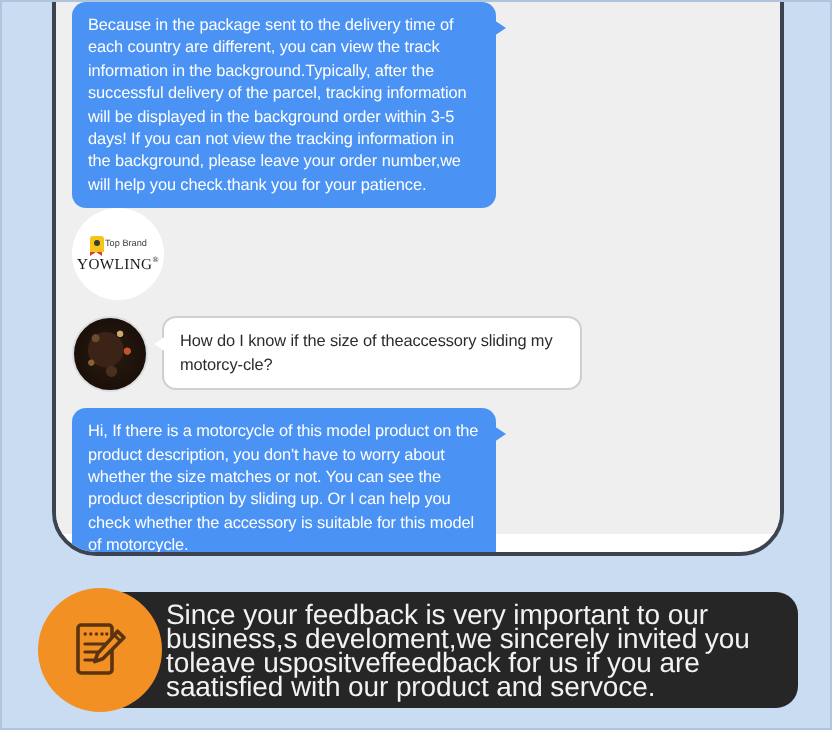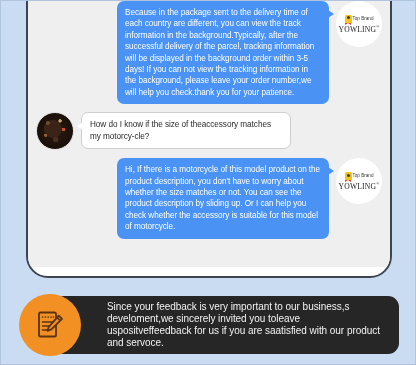--- a/index.html
+++ b/index.html
@@ -29,21 +29,21 @@
   }
   .chat-inner{
     position:absolute;left:0;top:0;right:0;
     height:272px;
     background:#efefef;
     padding:6px 8px 0 8px;
     box-sizing:border-box;
   }
   
   .msg-row{display:flex;align-items:flex-start;margin-bottom:8px;}
-  .msg-row.agent{justify-content:flex-end;}
+  .msg-row.agent{justify-content:flex-start;flex-direction:column;}
   .msg-row.user{justify-content:flex-start;}
 
   .bubble{
     position:relative;
     font-size:8.2px;
     line-height:11.4px;
     padding:6px 8px;
     border-radius:7px;
     box-sizing:border-box;
     letter-spacing:-0.05px;
@@ -137,23 +137,23 @@
   .feedback-bar{
     position:absolute;left:20px;top:0;
     width:360px;height:58px;
     background:#262626;
     border-radius:11px;
     box-sizing:border-box;
     display:flex;align-items:center;
   }
   .feedback-text{
     color:#f2f2f2;
-    font-size:10px;
+    font-size:14px;
     line-height:12px;
-    margin-left:68px;margin-right:12px;
+    margin-left:44px;margin-right:12px;
     letter-spacing:-0.05px;
   }
   .feedback-icon{
     position:absolute;left:0;top:-2px;
     width:62px;height:62px;border-radius:50%;
     background:#f29023;
     display:flex;align-items:center;justify-content:center;
     z-index:2;
   }
 </style>
@@ -173,21 +173,21 @@
               <span class="dot"></span>
             </span>
           <span>Top Brand</span>
         </div>
         <div class="brand-name"><span>YOWLING</span><sup>®</sup></div>
       </div>
     </div>
 
     <div class="msg-row user">
       <div class="avatar-user"></div>
-      <div class="bubble user">How do I know if the size of theaccessory matches my motorcy-cle?</div>
+      <div class="bubble user">How do I know if the size of theaccessory sliding my motorcy-cle?</div>
     </div>
 
     <div class="msg-row agent">
       <div class="bubble agent">Hi, If there is a motorcycle of this model product on the product description, you don't have to worry about whether the size matches or not. You can see the product description by sliding up. Or I can help you check whether the accessory is suitable for this model of motorcycle.</div>
       <div class="avatar-brand">
         <div class="brand-top">
           <span class="brand-badge">
               <span class="dot"></span>
             </span>
           <span>Top Brand</span>

